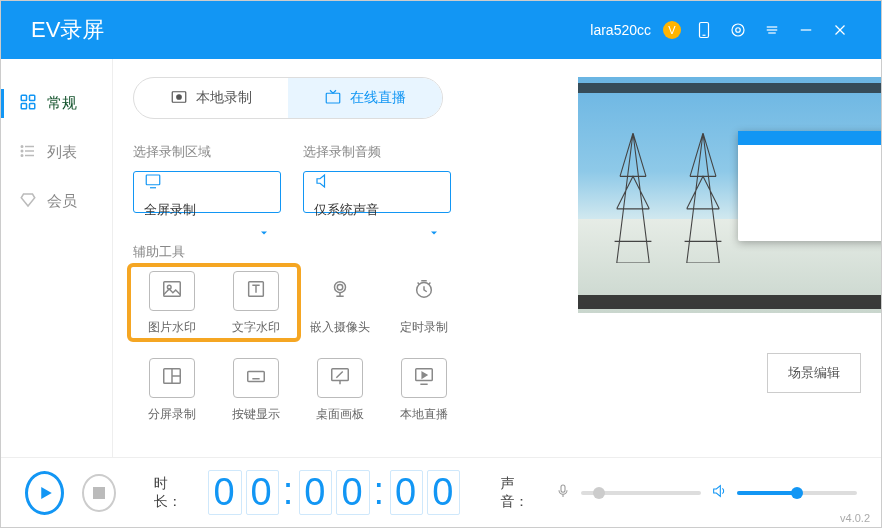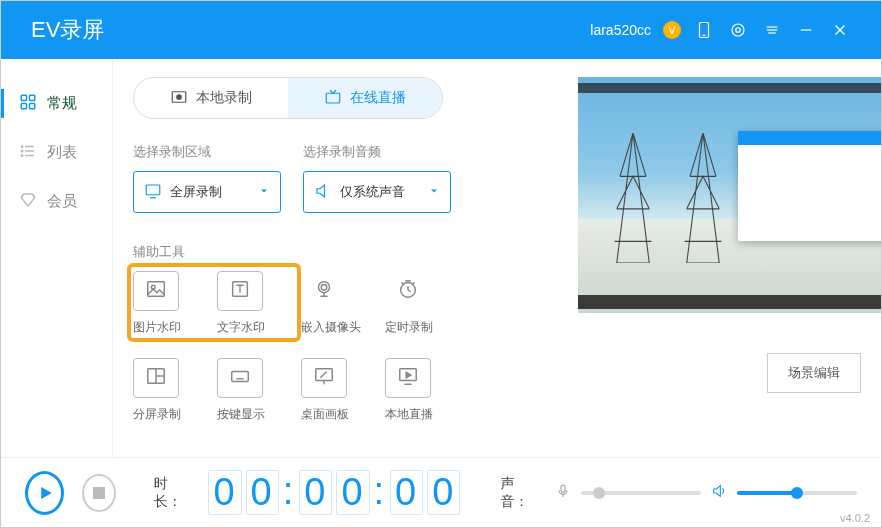--- a/index.html
+++ b/index.html
@@ -24,27 +24,27 @@
   .main { flex:1; padding: 18px 20px; display:flex; gap:22px;}
   .left-col { flex:1;}
   .mode-tabs { display:flex; border:1px solid #ddd; border-radius:24px; overflow:hidden; width:310px; height:42px; margin-bottom:24px;}
   .mode-tab { flex:1; display:flex; align-items:center; justify-content:center; gap:8px; font-size:14px; cursor:pointer;}
   .mode-tab.inactive { color:#555;}
   .mode-tab.active { background:#e8f5ff; color:#1296f4;}
   .mode-tab svg{width:18px;height:18px;}
 
   .section-label { font-size:13px; color:#888; margin-bottom:10px;}
   .selects-row { display:flex; gap:22px; margin-bottom:30px;}
-  .select-box { width:148px; height:42px; border:1.5px solid #1296f4; border-radius:3px; display:flex; align-items:center; padding:0 10px; gap:8px; cursor:pointer; color:#333; font-size:13px;}
+  .select-box { width:148px; height:42px; border:1.5px solid #1296f4; border-radius:3px; display:flex; align-items:flex-start; padding:0 10px; gap:8px; cursor:pointer; color:#333; font-size:13px;flex-direction:column;}
   .select-box .sel-icon svg{width:18px;height:18px; stroke:#1296f4; fill:none; stroke-width:1.6;}
   .select-box .caret {margin-left:auto; color:#1296f4;}
   .caret svg{width:12px;height:12px;fill:#1296f4;}
 
   .tools-grid { display:grid; grid-template-columns: repeat(4, 78px); gap: 10px 6px; }
-  .tool { display:flex; flex-direction:column; align-items:flex-start; gap:8px; cursor:pointer;}
+  .tool { display:flex; flex-direction:column; align-items:center; gap:8px; cursor:pointer;}
   .tool-box { width:46px; height:40px; border:1.5px solid #bbb; border-radius:4px; display:flex; align-items:center; justify-content:center;}
   .tool-box svg{width:22px;height:22px; stroke:#888; fill:none; stroke-width:1.6;}
   .tool-label { font-size:12px; color:#666;}
   .tools-row2 { margin-top:22px;}
   .highlight-box { position:relative; display:inline-block;}
   .highlight-frame { position:absolute; top:-8px; left:-6px; right:-6px; bottom:-6px; border:4px solid #f5a623; border-radius:6px; pointer-events:none;}
 
   .right-col { width:283px; display:flex; flex-direction:column;}
   .preview { width:350px; height:236px; background:#000; position:relative; overflow:hidden;}
   .preview-sky { position:absolute; inset:0; background: linear-gradient(#6ab5e3,#8ec9e8 40%, #d0e8ef 60%, #e8f0ec 80%);}

